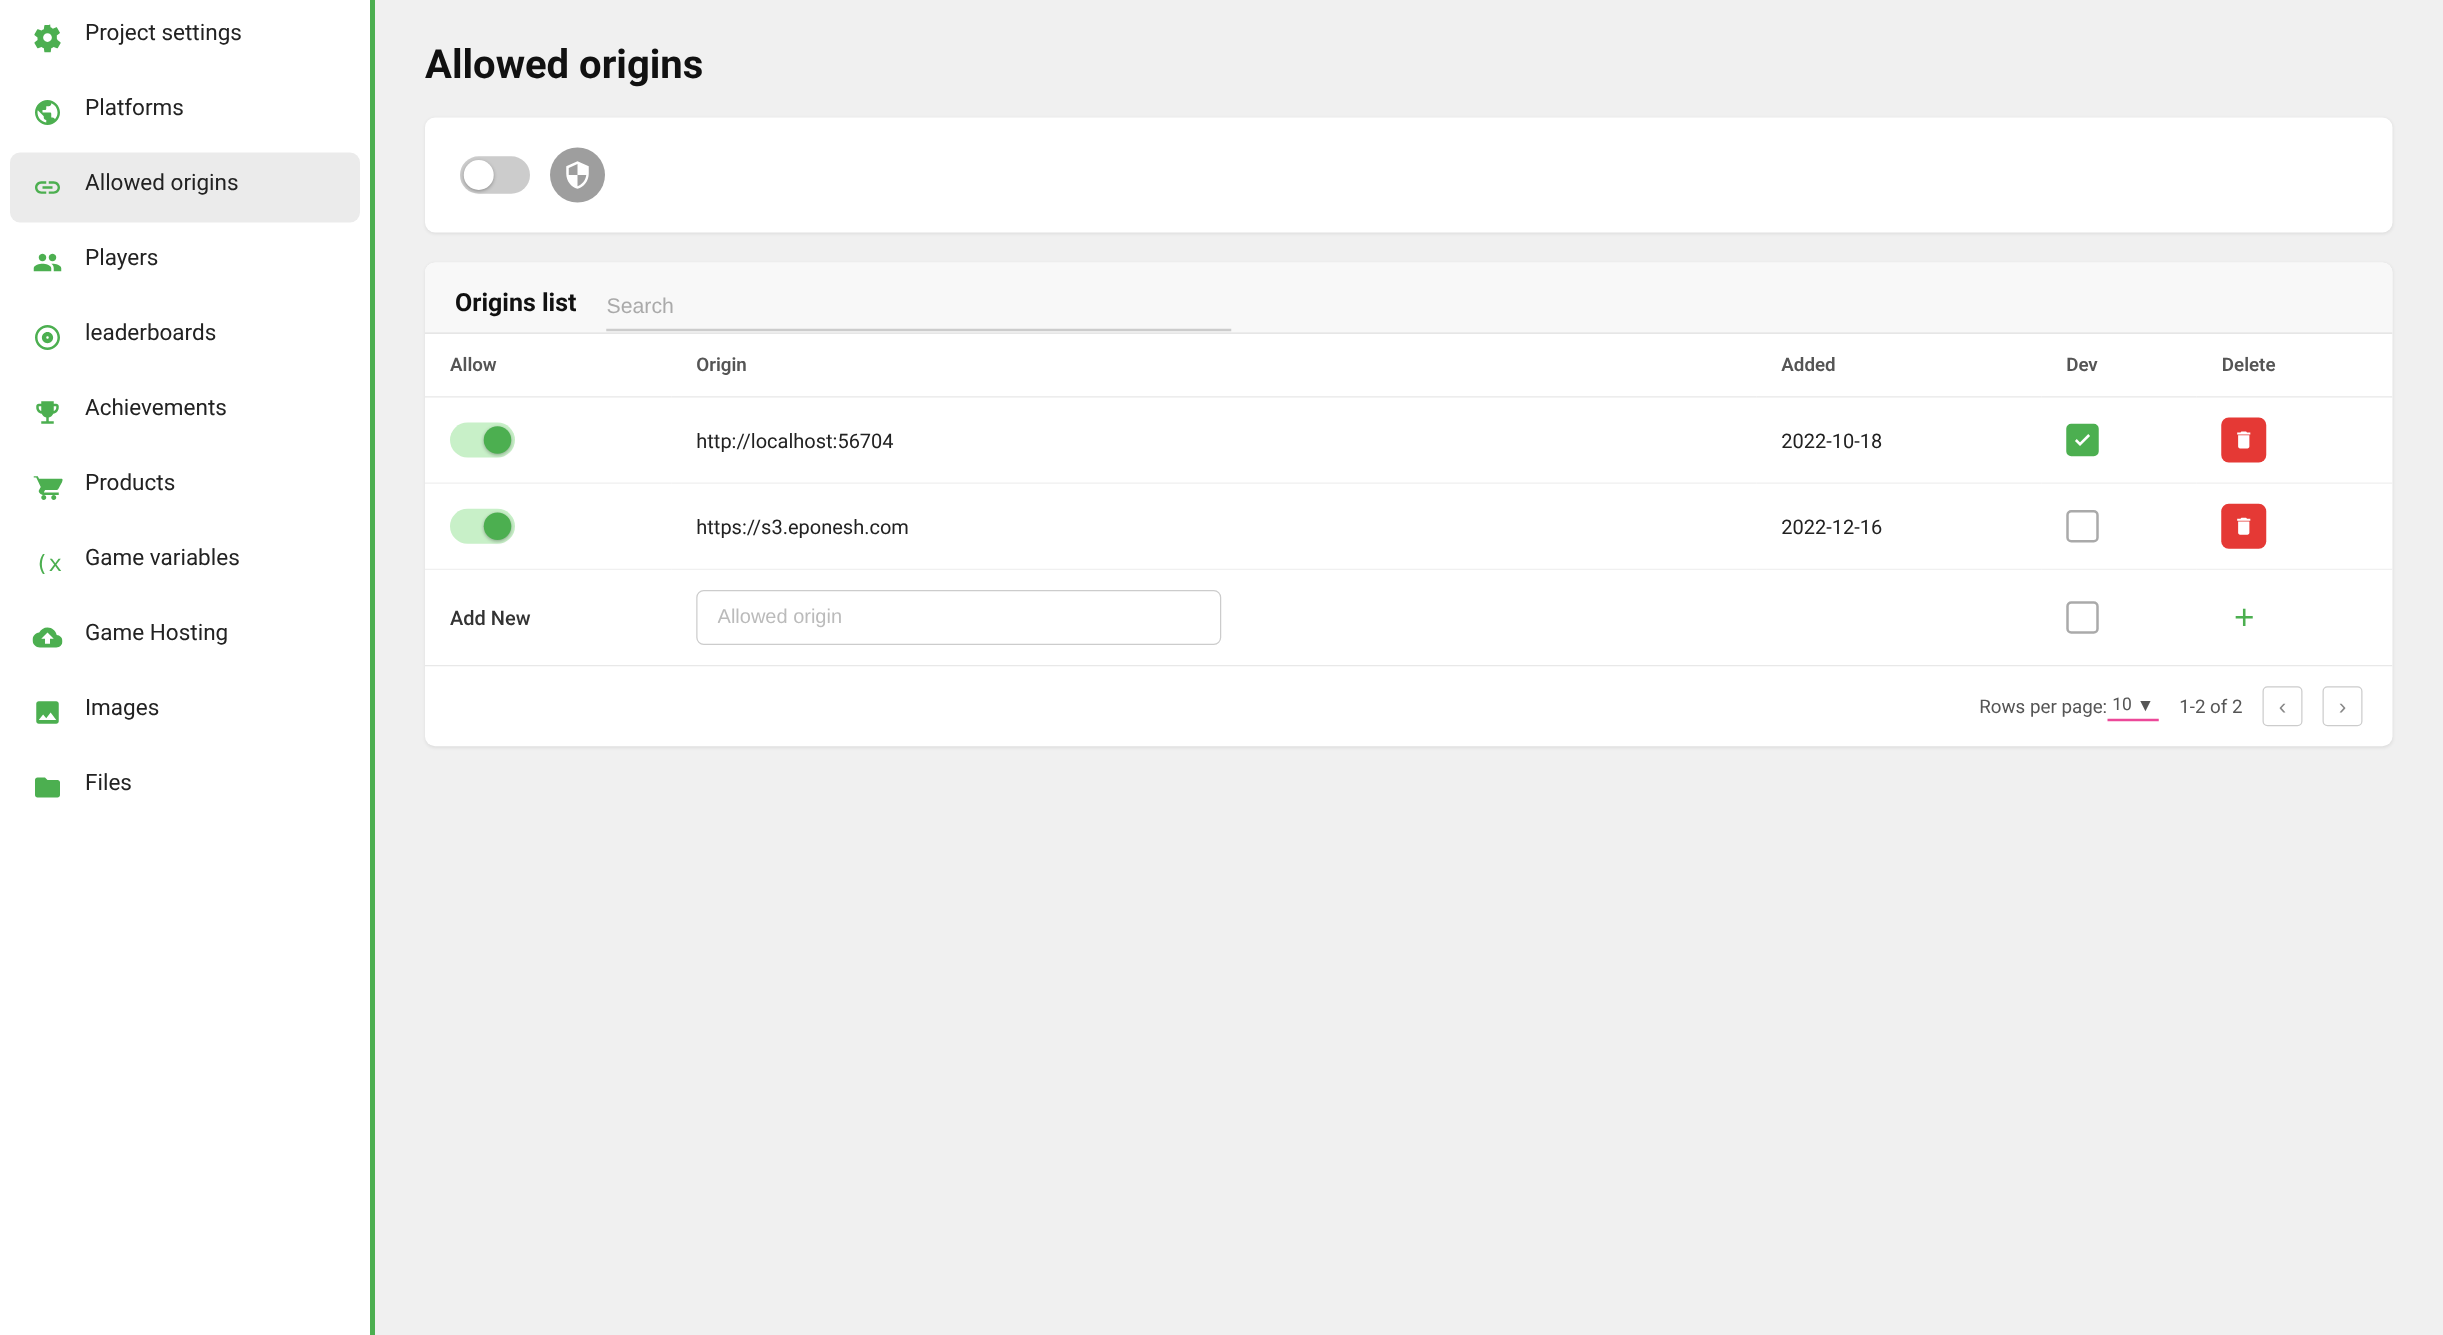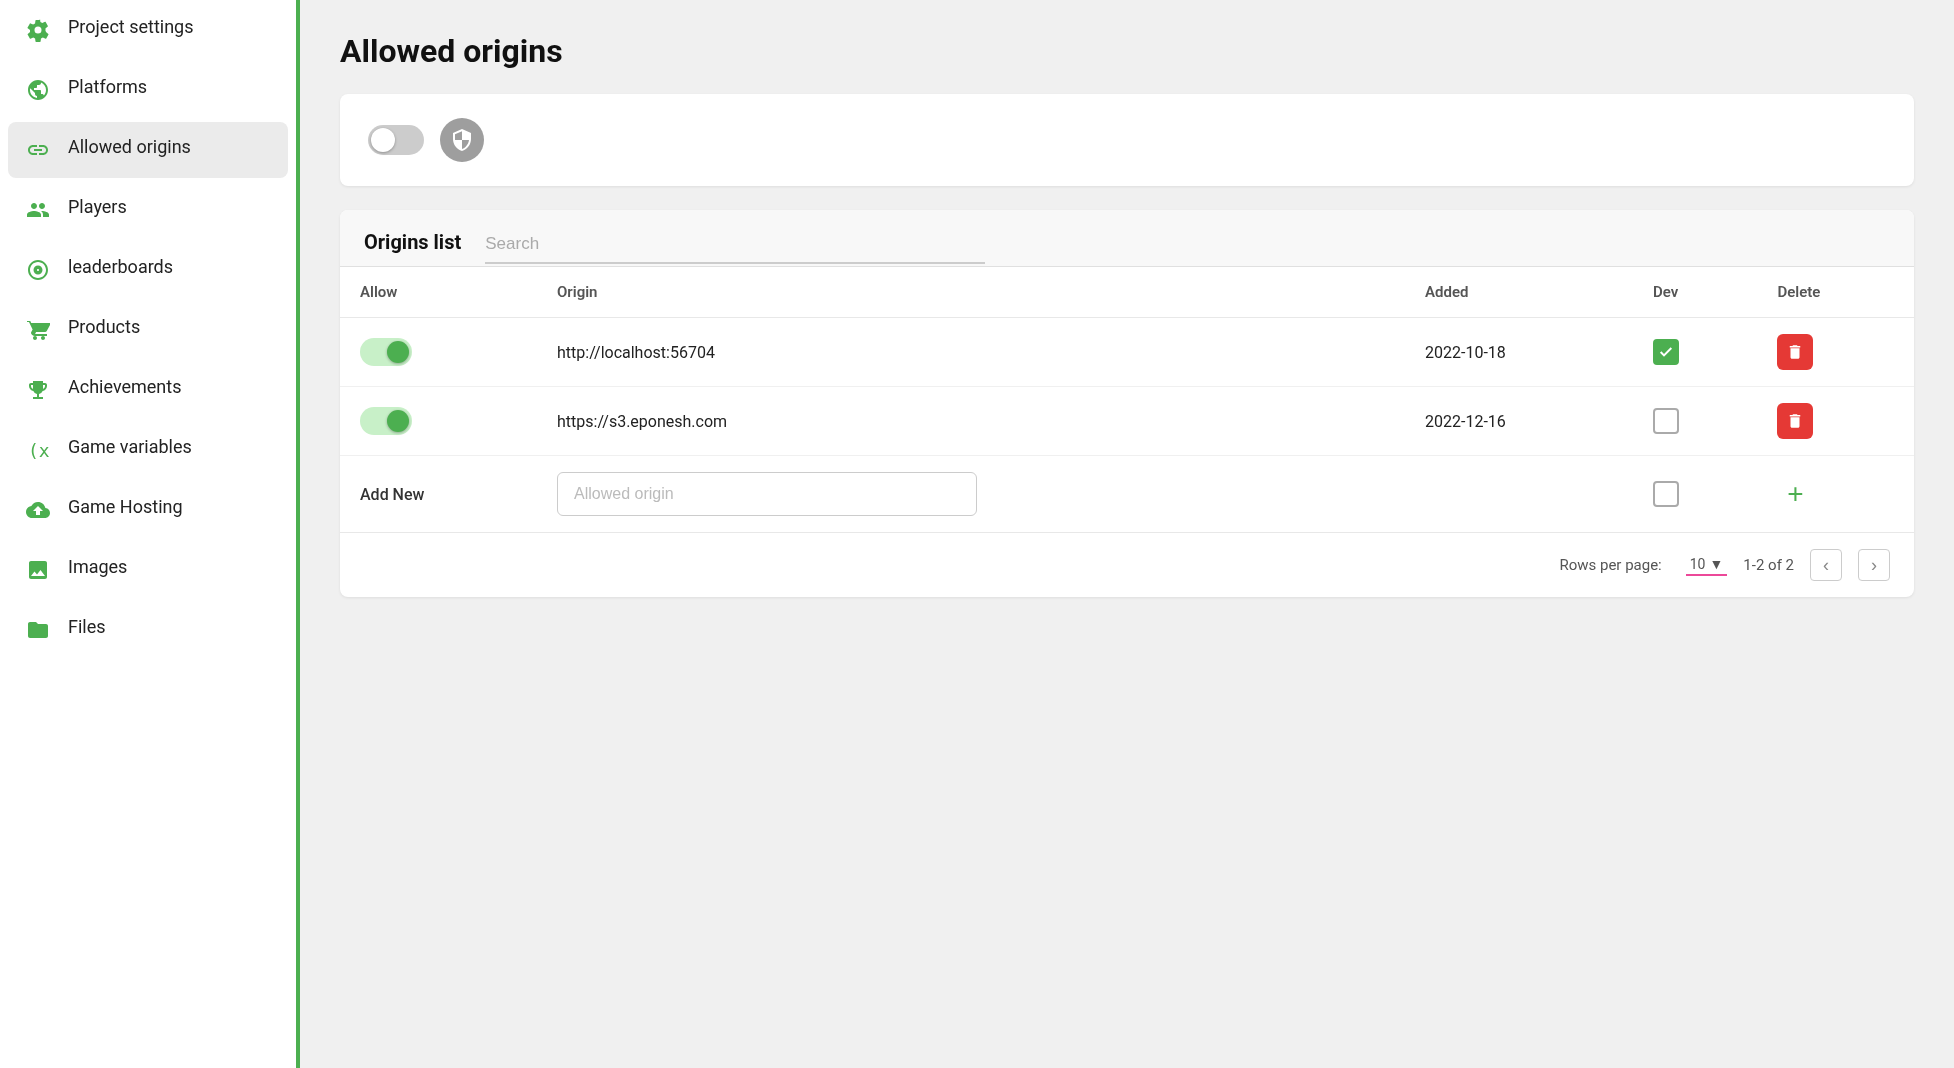--- a/index.html
+++ b/index.html
@@ -148,21 +148,21 @@
     
     .origins-card {
       background: #fff;
       border-radius: 8px;
       overflow: hidden;
       box-shadow: 0 1px 3px rgba(0,0,0,0.08);
     }
 
     .origins-header {
       display: flex;
-      align-items: flex-start;
+      align-items: center;
       padding: 20px 24px 0;
       gap: 24px;
       background: #f8f8f8;
       border-bottom: 1px solid #e0e0e0;
     }
     .origins-header-title {
       font-size: 20px;
       font-weight: 700;
       color: #111;
       padding-bottom: 12px;
@@ -303,21 +303,21 @@
       justify-content: flex-end;
       padding: 16px 24px;
       gap: 16px;
       font-size: 15px;
       color: #555;
       border-top: 1px solid #e8e8e8;
     }
     .rows-per-page {
       display: flex;
       align-items: center;
-      gap: 24px;
+      gap: 0;
     }
     .rows-select {
       display: flex;
       align-items: center;
       gap: 4px;
       border: none;
       border-bottom: 2px solid #ec4899;
       padding: 2px 4px;
       font-size: 14px;
       cursor: pointer;
@@ -384,33 +384,33 @@
       <svg viewBox="0 0 24 24">
           <path d="M12 2C6.48 2 2 6.48 2 12s4.48 10 10 10 10-4.48 10-10S17.52 2 12 2zm0 18c-4.42 0-8-3.58-8-8s3.58-8 8-8 8 3.58 8 8-3.58 8-8 8zm0-12.5c-2.49 0-4.5 2.01-4.5 4.5S9.51 16.5 12 16.5s4.5-2.01 4.5-4.5S14.49 7.5 12 7.5zm0 5.5c-.55 0-1-.45-1-1s.45-1 1-1 1 .45 1 1-.45 1-1 1z"></path>
         </svg>
     </span>
     <span class="sidebar-item-label">leaderboards</span>
   </div>
 
   <div class="sidebar-item">
     <span class="icon">
       <svg viewBox="0 0 24 24">
+          <path d="M19 5h-2V3H7v2H5c-1.1 0-2 .9-2 2v1c0 2.55 1.92 4.63 4.39 4.94.63 1.5 1.98 2.63 3.61 2.96V19H7v2h10v-2h-4v-3.1c1.63-.33 2.98-1.46 3.61-2.96C19.08 12.63 21 10.55 21 8V7c0-1.1-.9-2-2-2zM5 8V7h2v3.82C5.84 10.4 5 9.3 5 8zm14 0c0 1.3-.84 2.4-2 2.82V7h2v1z"></path>
+        </svg>
+    </span>
+    <span class="sidebar-item-label">Achievements</span>
+  </div>
+
+  <div class="sidebar-item">
+    <span class="icon">
+      <svg viewBox="0 0 24 24">
           <path d="M17 18c-1.1 0-1.99.9-1.99 2S15.9 22 17 22s2-.9 2-2-.9-2-2-2zM1 2v2h2l3.6 7.59-1.35 2.45c-.16.28-.25.61-.25.96C5 16.1 6.9 18 9 18h12v-2H9.42c-.14 0-.25-.11-.25-.25l.03-.12.9-1.63H19c.75 0 1.41-.41 1.75-1.03l3.58-6.49A1 1 0 0 0 23.46 5H5.21l-.94-2H1zm8 16c-1.1 0-1.99.9-1.99 2S7.9 22 9 22s2-.9 2-2-.9-2-2-2z"></path>
         </svg>
     </span>
     <span class="sidebar-item-label">Products</span>
-  </div>
-
-  <div class="sidebar-item">
-    <span class="icon">
-      <svg viewBox="0 0 24 24">
-          <path d="M19 5h-2V3H7v2H5c-1.1 0-2 .9-2 2v1c0 2.55 1.92 4.63 4.39 4.94.63 1.5 1.98 2.63 3.61 2.96V19H7v2h10v-2h-4v-3.1c1.63-.33 2.98-1.46 3.61-2.96C19.08 12.63 21 10.55 21 8V7c0-1.1-.9-2-2-2zM5 8V7h2v3.82C5.84 10.4 5 9.3 5 8zm14 0c0 1.3-.84 2.4-2 2.82V7h2v1z"></path>
-        </svg>
-    </span>
-    <span class="sidebar-item-label">Achievements</span>
   </div>
 
   <div class="sidebar-item">
     <span class="icon">
       <svg viewBox="0 0 24 24">
           <text x="2" y="19" font-size="18" font-family="monospace" fill="#4caf50">(x)</text>
         </svg>
     </span>
     <span class="sidebar-item-label">Game variables</span>
   </div>

